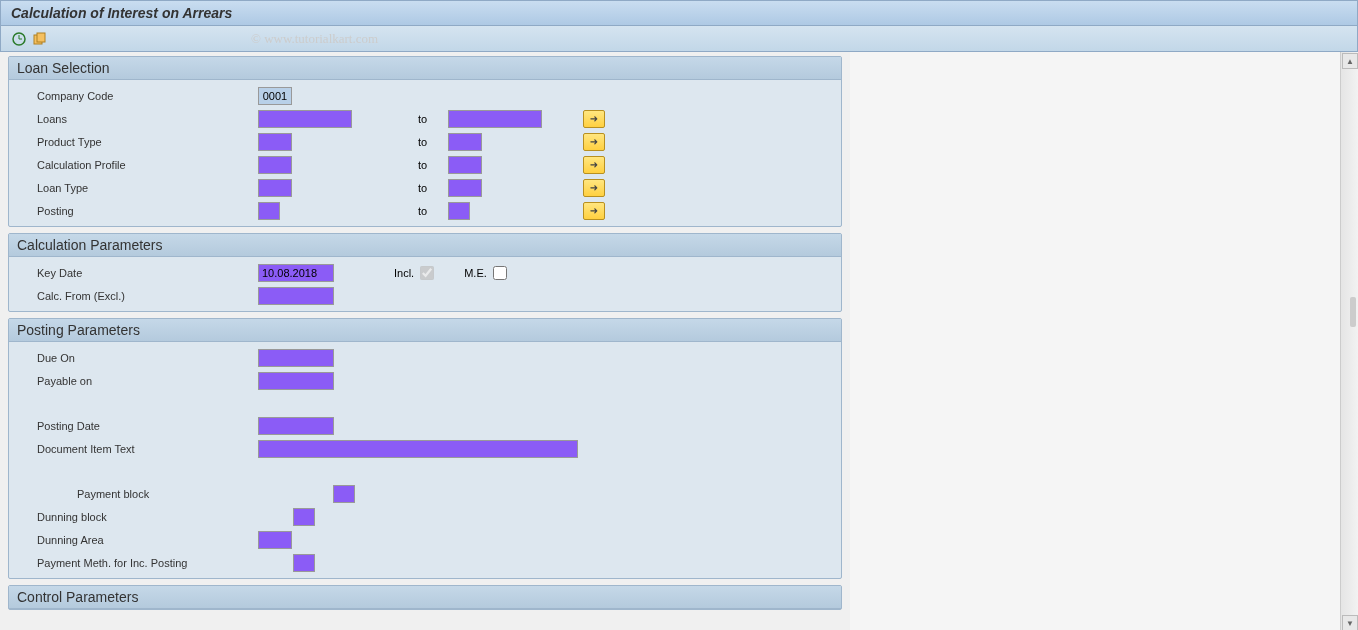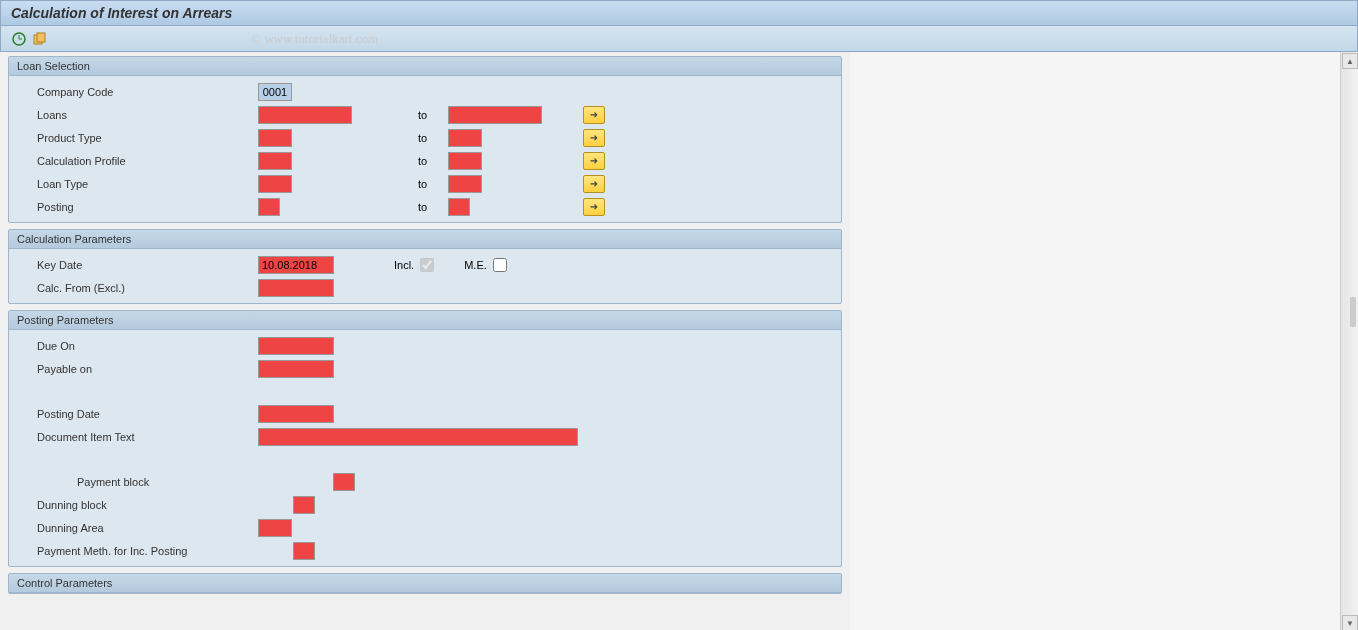--- a/index.html
+++ b/index.html
@@ -65,41 +65,41 @@
     }
     .group-box {
       background: #dde7ef;
       border: 1px solid #9fb6cc;
       margin-bottom: 6px;
       border-radius: 2px;
     }
     .group-header {
       background: linear-gradient(to bottom, #c5d8e8, #b4cadd);
       padding: 3px 8px;
-      font-size: 11px;
+      font-size: 14px;
       color: #333;
       border-bottom: 1px solid #9fb6cc;
     }
     .group-body {
       padding: 4px 24px;
     }
     .form-row {
       display: flex;
       align-items: center;
       height: 23px;
       margin-bottom: 0px;
     }
     .form-label {
       width: 225px;
       padding-left: 4px;
       font-size: 11px;
       color: #333;
     }
     .form-input {
-      background: #ef4444;
+      background: #8b5cf6;
       border: 1px solid #999;
       height: 18px;
       padding: 1px 3px;
       font-size: 11px;
       font-family: inherit;
     }
     .form-input.selected {
       background: #b8d0e8;
     }
     .input-s { width: 34px; text-align: center; }

